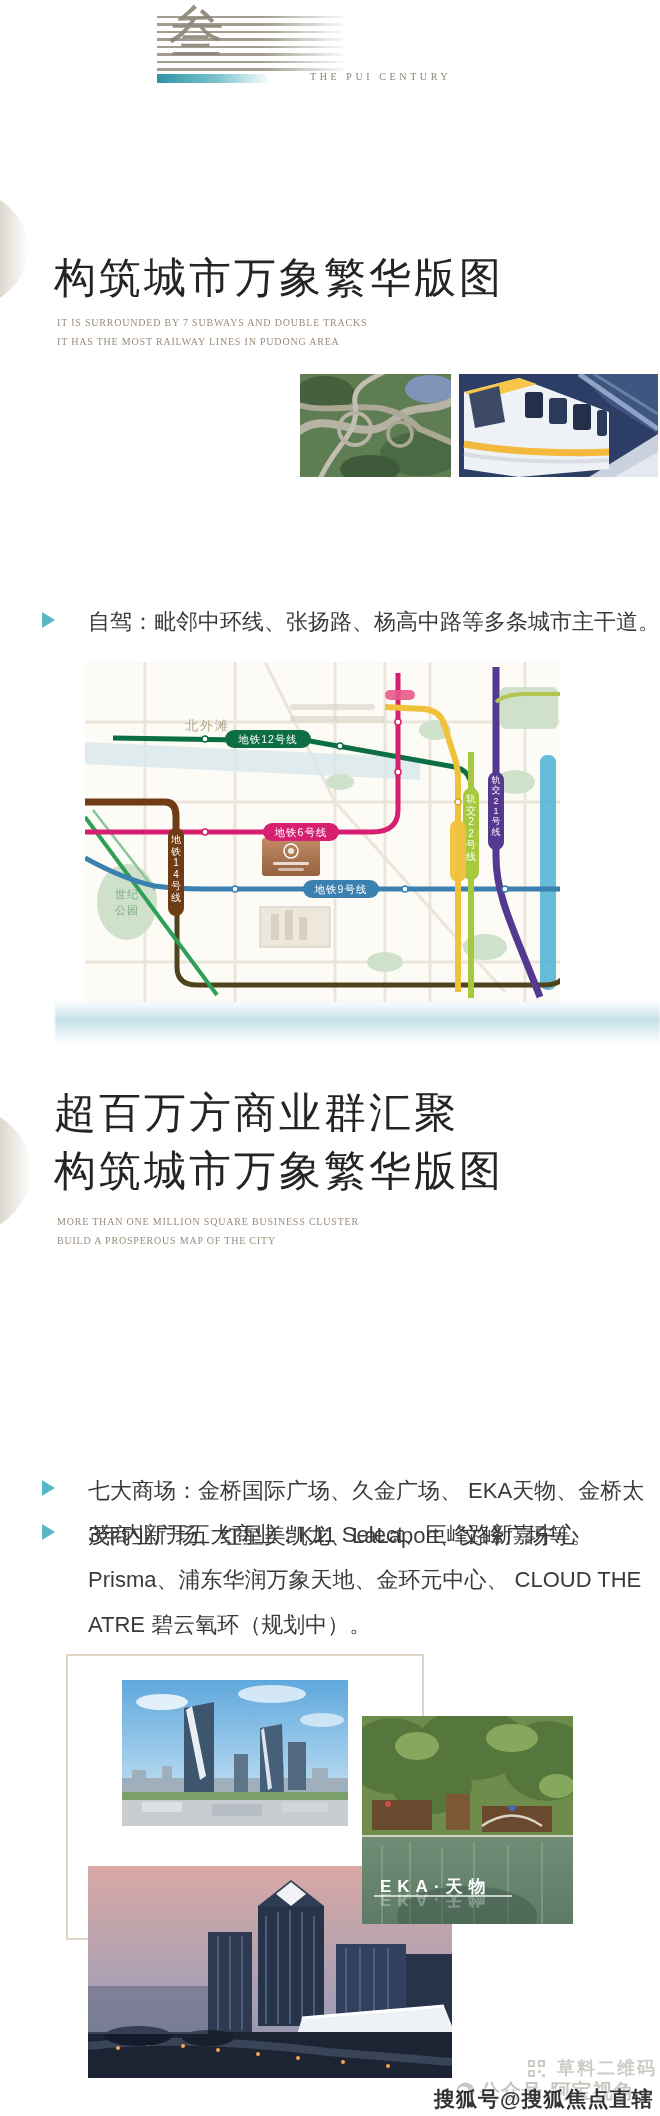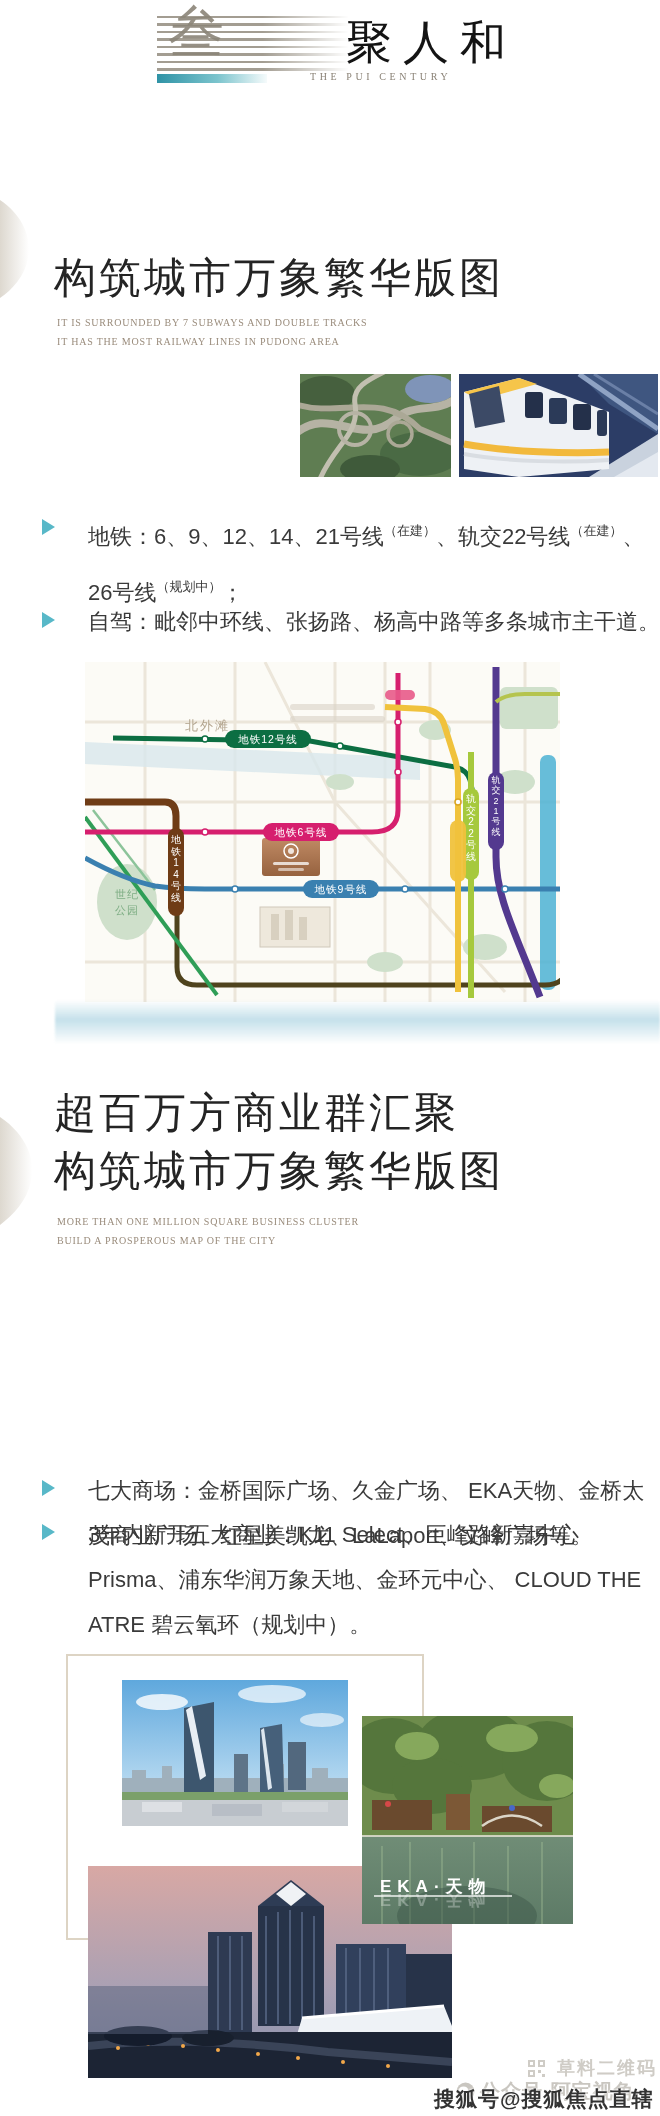--- a/index.html
+++ b/index.html
@@ -59,21 +59,20 @@
   .wm-icon{display:inline-block;}
 </style>
 </head>
 <body>
 
 <div id="page">
 
   <div class="abs logo-lines"></div>
   <div class="abs logo-glyph">叁</div>
   <div class="abs logo-teal"></div>
-  <div class="abs hdr-title">聚人和</div>
   <div class="abs hdr-sub">THE PUI CENTURY</div>
 
   <svg class="abs curl" style="top:198px" width="32" height="102" viewBox="0 0 32 102">
     <defs>
         <linearGradient id="curlg" x1="0" y1="0" x2="1" y2="0">
       <stop offset="0" stop-color="#ddd8cf"></stop>
           <stop offset="1" stop-color="#ffffff"></stop>
     </linearGradient>
       </defs>
     <path d="M0,2 C24,18 32,42 28,60 C25,78 12,92 0,100 Z" fill="url(#curlg)"></path>
@@ -110,27 +109,20 @@
       <path d="M5,70 C50,78 110,80 150,78" stroke="#f2b93c" stroke-width="7" fill="none"></path>
       <path d="M5,80 C50,88 110,89 150,86" stroke="#d9dde2" stroke-width="4" fill="none"></path>
       <rect x="66" y="18" width="18" height="26" rx="3" fill="#24304a"></rect>
       <rect x="90" y="24" width="18" height="26" rx="3" fill="#2b3a58"></rect>
       <rect x="114" y="30" width="18" height="26" rx="3" fill="#24304a"></rect>
       <rect x="138" y="36" width="10" height="26" rx="3" fill="#2b3a58"></rect>
       <polygon points="10,20 40,12 46,48 16,54" fill="#3c4a66"></polygon>
     </svg>
   </div>
 
-  <div class="abs bullet" style="top:506px">
-    <span class="tri" style="top:13px"></span>
-    <div class="btxt">
-      <span>地铁：6、9、12、14、21号线</span><sup class="note">（在建）</sup><span>、轨交22号线</span><sup class="note">（在建）</sup><span>、</span><br>
-      <span>26号线</span><sup class="note">（规划中）</sup><span>；</span>
-    </div>
-  </div>
   <div class="abs bullet" style="top:602px">
     <span class="tri" style="top:10px"></span>
     <div class="btxt" style="line-height:40px">自驾：毗邻中环线、张扬路、杨高中路等多条城市主干道。</div>
   </div>
 
   <div class="abs map-wrap">
     <svg width="475" height="340" viewBox="0 0 475 340">
       <defs>
         <linearGradient id="bronze" x1="0" y1="0" x2="0" y2="1">
           <stop offset="0" stop-color="#c08a64"></stop>

